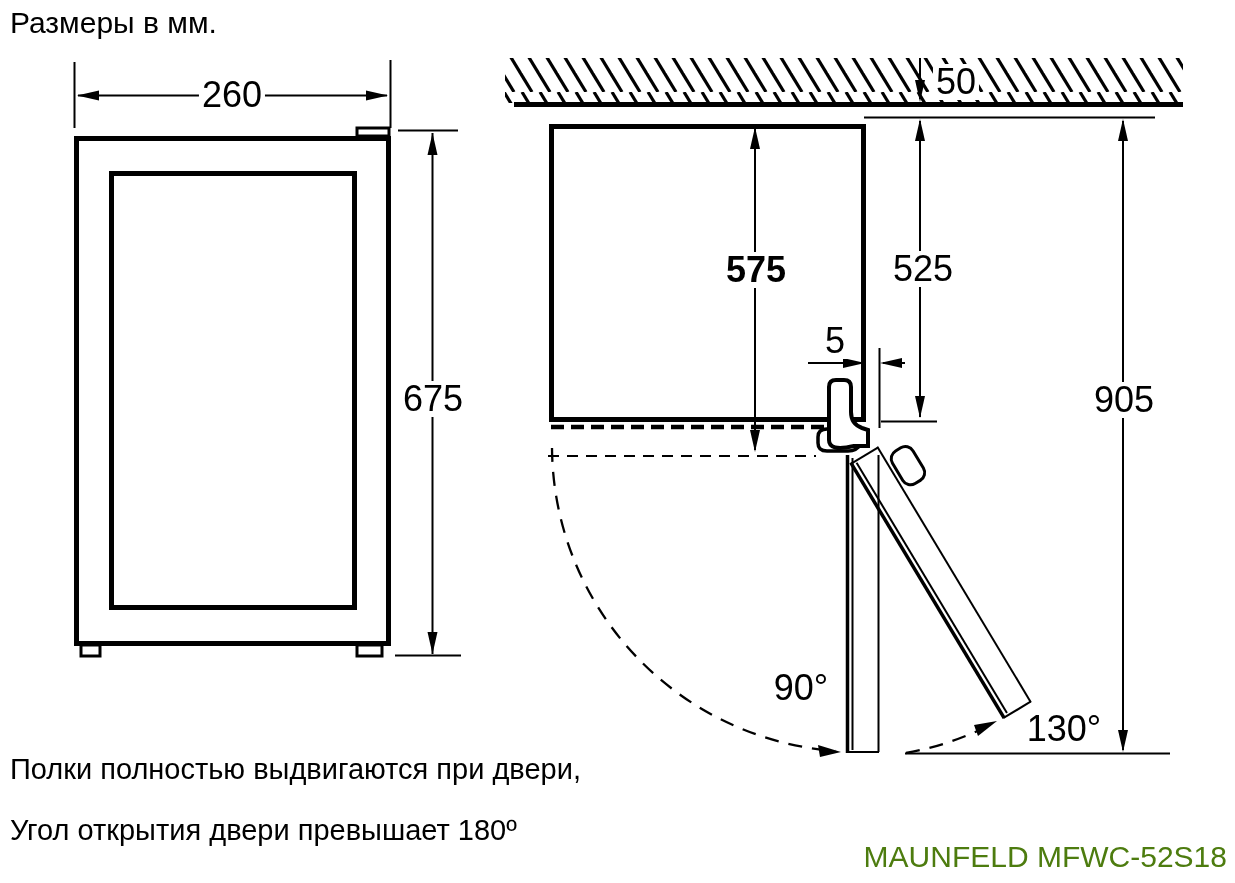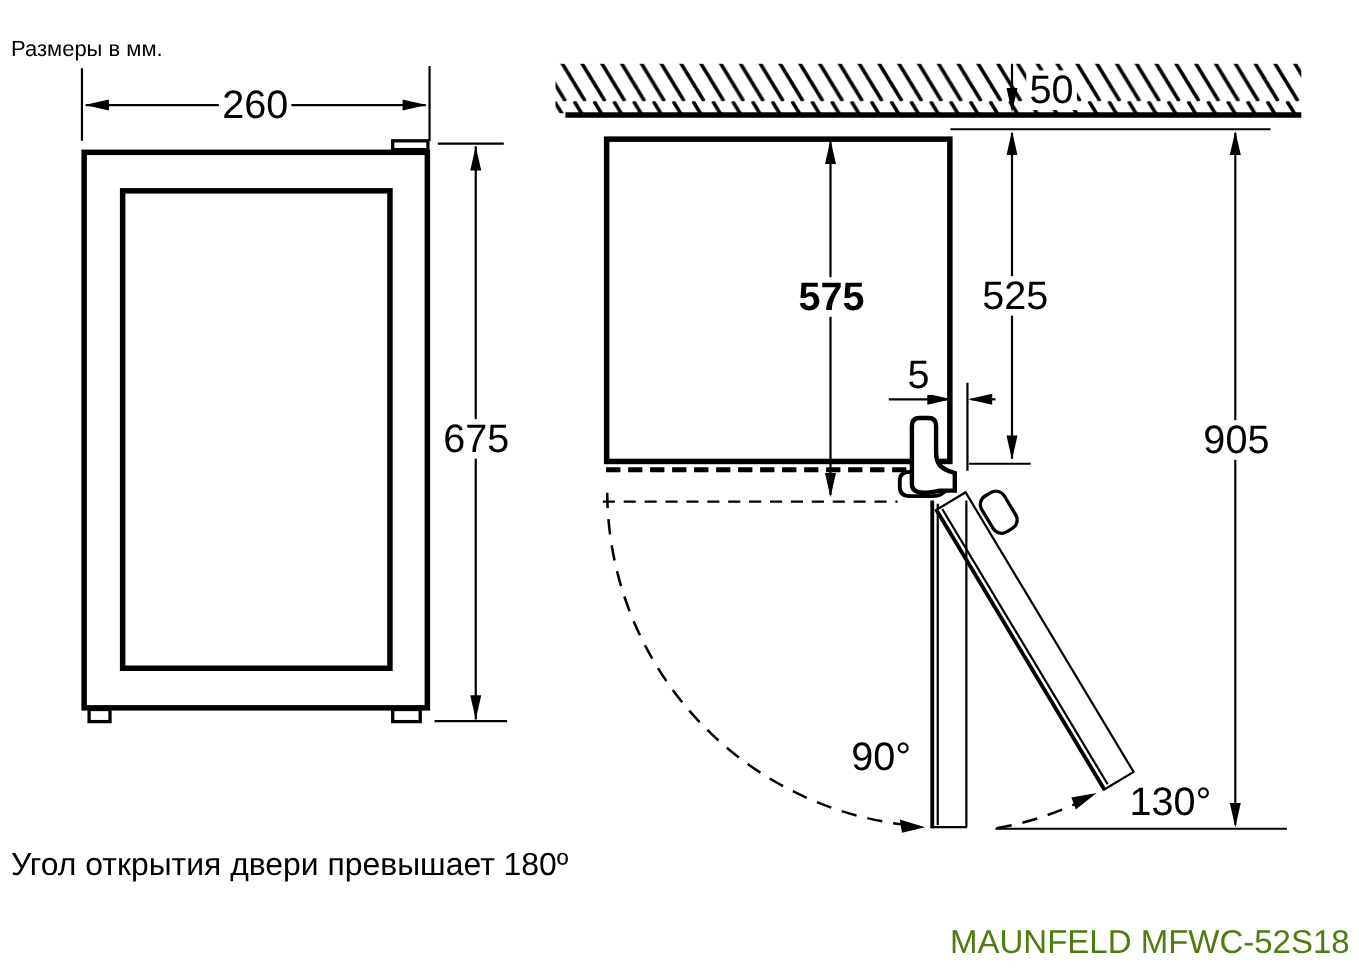--- a/index.html
+++ b/index.html
@@ -1,21 +1,21 @@
 <!DOCTYPE html>
 <html><head>
 <meta charset="utf-8">
 <style>
   html,body{margin:0;padding:0;background:#fff;}
   #page{position:relative;width:1235px;height:883px;background:#fff;overflow:hidden;
         font-family:"Liberation Sans", sans-serif;color:#000;}
   #drawing{position:absolute;left:0;top:0;}
   .dim-label{position:absolute;transform:translate(-50%,-50%);background:#fff;
              font-size:36px;line-height:1;padding:0 3px;white-space:nowrap;color:#000;}
-  .title{position:absolute;left:10px;top:6px;font-size:20px;color:#000;margin-top:28px;}
+  .title{position:absolute;left:10px;top:6px;font-size:30px;color:#000;}
   .notes{position:absolute;left:10px;top:747px;font-size:29px;line-height:1.52;color:#000;}
   .notes .para2{margin-top:17px;}
   .model{position:absolute;right:8px;top:840px;font-size:30px;color:#4d7c0f;}
 </style>
 </head>
 <body>
 
 <div id="page">
 
   <div class="title">Размеры в мм.</div>
@@ -136,18 +136,19 @@
   <div class="dim-label" style="left:433px;top:399px;text-align:center;">675</div>
   <div class="dim-label" style="left:956px;top:82px;">50</div>
   <div class="dim-label" style="left:756px;top:270px;font-weight:bold;">575</div>
   <div class="dim-label" style="left:923px;top:269px;">525</div>
   <div class="dim-label" style="left:835px;top:341px;">5</div>
   <div class="dim-label" style="left:1124px;top:400px;">905</div>
   <div class="dim-label" style="left:801px;top:688px;">90°</div>
   <div class="dim-label" style="left:1064px;top:729px;text-align:center;">130°</div>
 
   <div class="notes">
+    <div>Полки полностью выдвигаются при двери,</div>
     <div class="para2">Угол открытия двери превышает 180º</div>
   </div>
 
   <div class="model">MAUNFELD MFWC-52S18</div>
 
 </div>
 
 </body></html>

